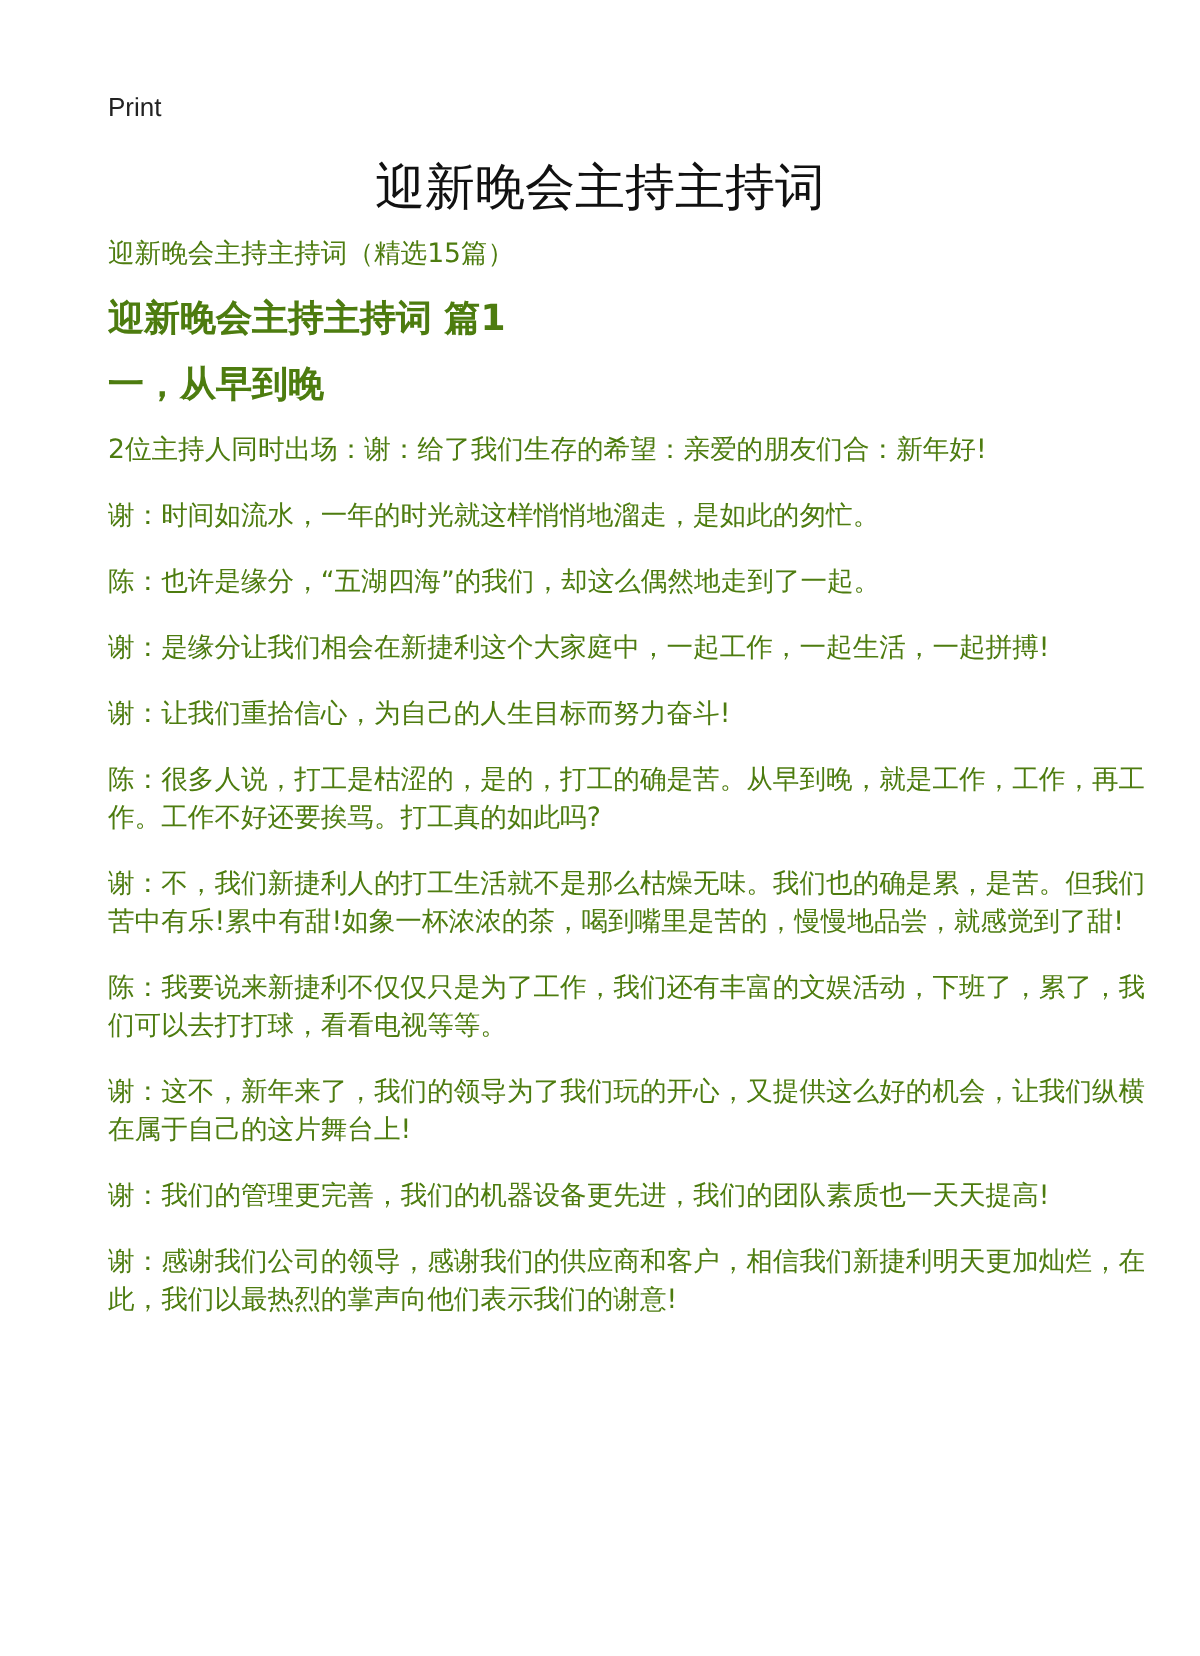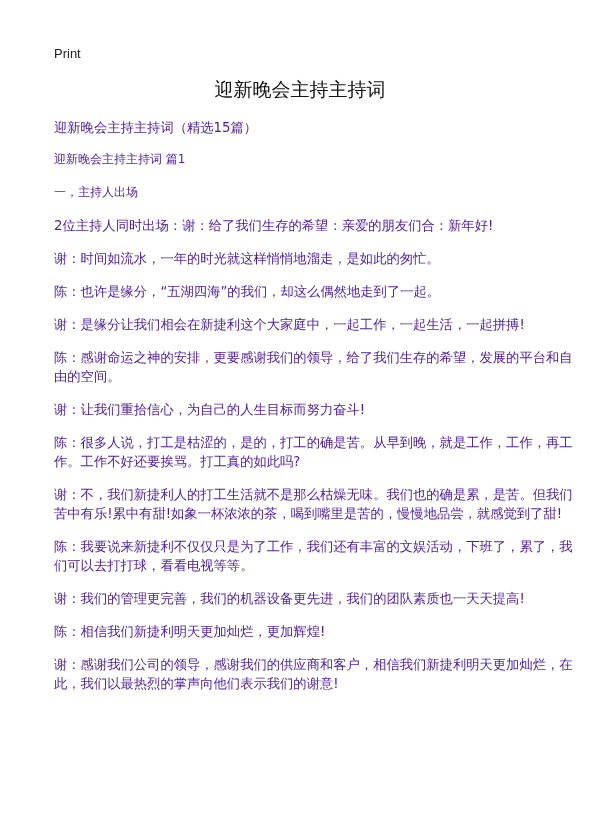--- a/index.html
+++ b/index.html
@@ -1,39 +1,38 @@
 <!DOCTYPE html>
 <html><head>
 <meta charset="utf-8">
 <style>
   html, body { margin:0; padding:0; }
   body { width:600px; height:828px; background:#ffffff; overflow:hidden; position:relative;
          font-family:"DejaVu Sans", sans-serif; color:#1a1a1a; }
   .print { position:absolute; left:54px; top:46px; font-family:Liberation Sans, sans-serif; font-size:13px; color:#222; }
-  .title { position:absolute; left:0; width:600px; top:77px; text-align:center; font-size:19px; color:#111; }
+  .title { position:absolute; left:0; width:600px; top:77px; text-align:center; font-size:25px; color:#111; }
   .content { position:absolute; left:54px; top:118px; width:520px; }
-  .p { font-size:13.3px; line-height:19px; margin:0 0 14px 0; color:#4c1d95; }
+  .p { font-size:13.3px; line-height:19px; margin:0 0 14px 0; color:#4d7c0f; }
   .subtitle { margin-bottom:13px; }
-  .h { font-weight:normal; font-size:12px; margin-bottom:14px; }
+  .h { font-weight:bold; font-size:18px; margin-bottom:14px; }
 </style>
 </head>
 <body>
 
 <div class="print">Print</div>
 <div class="title">迎新晚会主持主持词</div>
 
 <div class="content">
   <div class="p subtitle">迎新晚会主持主持词（精选15篇）</div>
   <div class="p h">迎新晚会主持主持词 篇1</div>
-  <div class="p h">一，主持人出场</div>
+  <div class="p h">一，从早到晚</div>
   <div class="p">2位主持人同时出场：谢：给了我们生存的希望：亲爱的朋友们合：新年好!</div>
   <div class="p">谢：时间如流水，一年的时光就这样悄悄地溜走，是如此的匆忙。</div>
   <div class="p">陈：也许是缘分，“五湖四海”的我们，却这么偶然地走到了一起。</div>
   <div class="p">谢：是缘分让我们相会在新捷利这个大家庭中，一起工作，一起生活，一起拼搏!</div>
-  <div class="p">陈：感谢命运之神的安排，更要感谢我们的领导，给了我们生存的希望，发展的平台和自由的空间。</div>
   <div class="p">谢：让我们重拾信心，为自己的人生目标而努力奋斗!</div>
   <div class="p">陈：很多人说，打工是枯涩的，是的，打工的确是苦。从早到晚，就是工作，工作，再工作。工作不好还要挨骂。打工真的如此吗?</div>
   <div class="p">谢：不，我们新捷利人的打工生活就不是那么枯燥无味。我们也的确是累，是苦。但我们苦中有乐!累中有甜!如象一杯浓浓的茶，喝到嘴里是苦的，慢慢地品尝，就感觉到了甜!</div>
   <div class="p">陈：我要说来新捷利不仅仅只是为了工作，我们还有丰富的文娱活动，下班了，累了，我们可以去打打球，看看电视等等。</div>
+  <div class="p">谢：这不，新年来了，我们的领导为了我们玩的开心，又提供这么好的机会，让我们纵横在属于自己的这片舞台上!</div>
   <div class="p">谢：我们的管理更完善，我们的机器设备更先进，我们的团队素质也一天天提高!</div>
-  <div class="p">陈：相信我们新捷利明天更加灿烂，更加辉煌!</div>
   <div class="p">谢：感谢我们公司的领导，感谢我们的供应商和客户，相信我们新捷利明天更加灿烂，在此，我们以最热烈的掌声向他们表示我们的谢意!</div>
 </div>
 
 </body></html>

